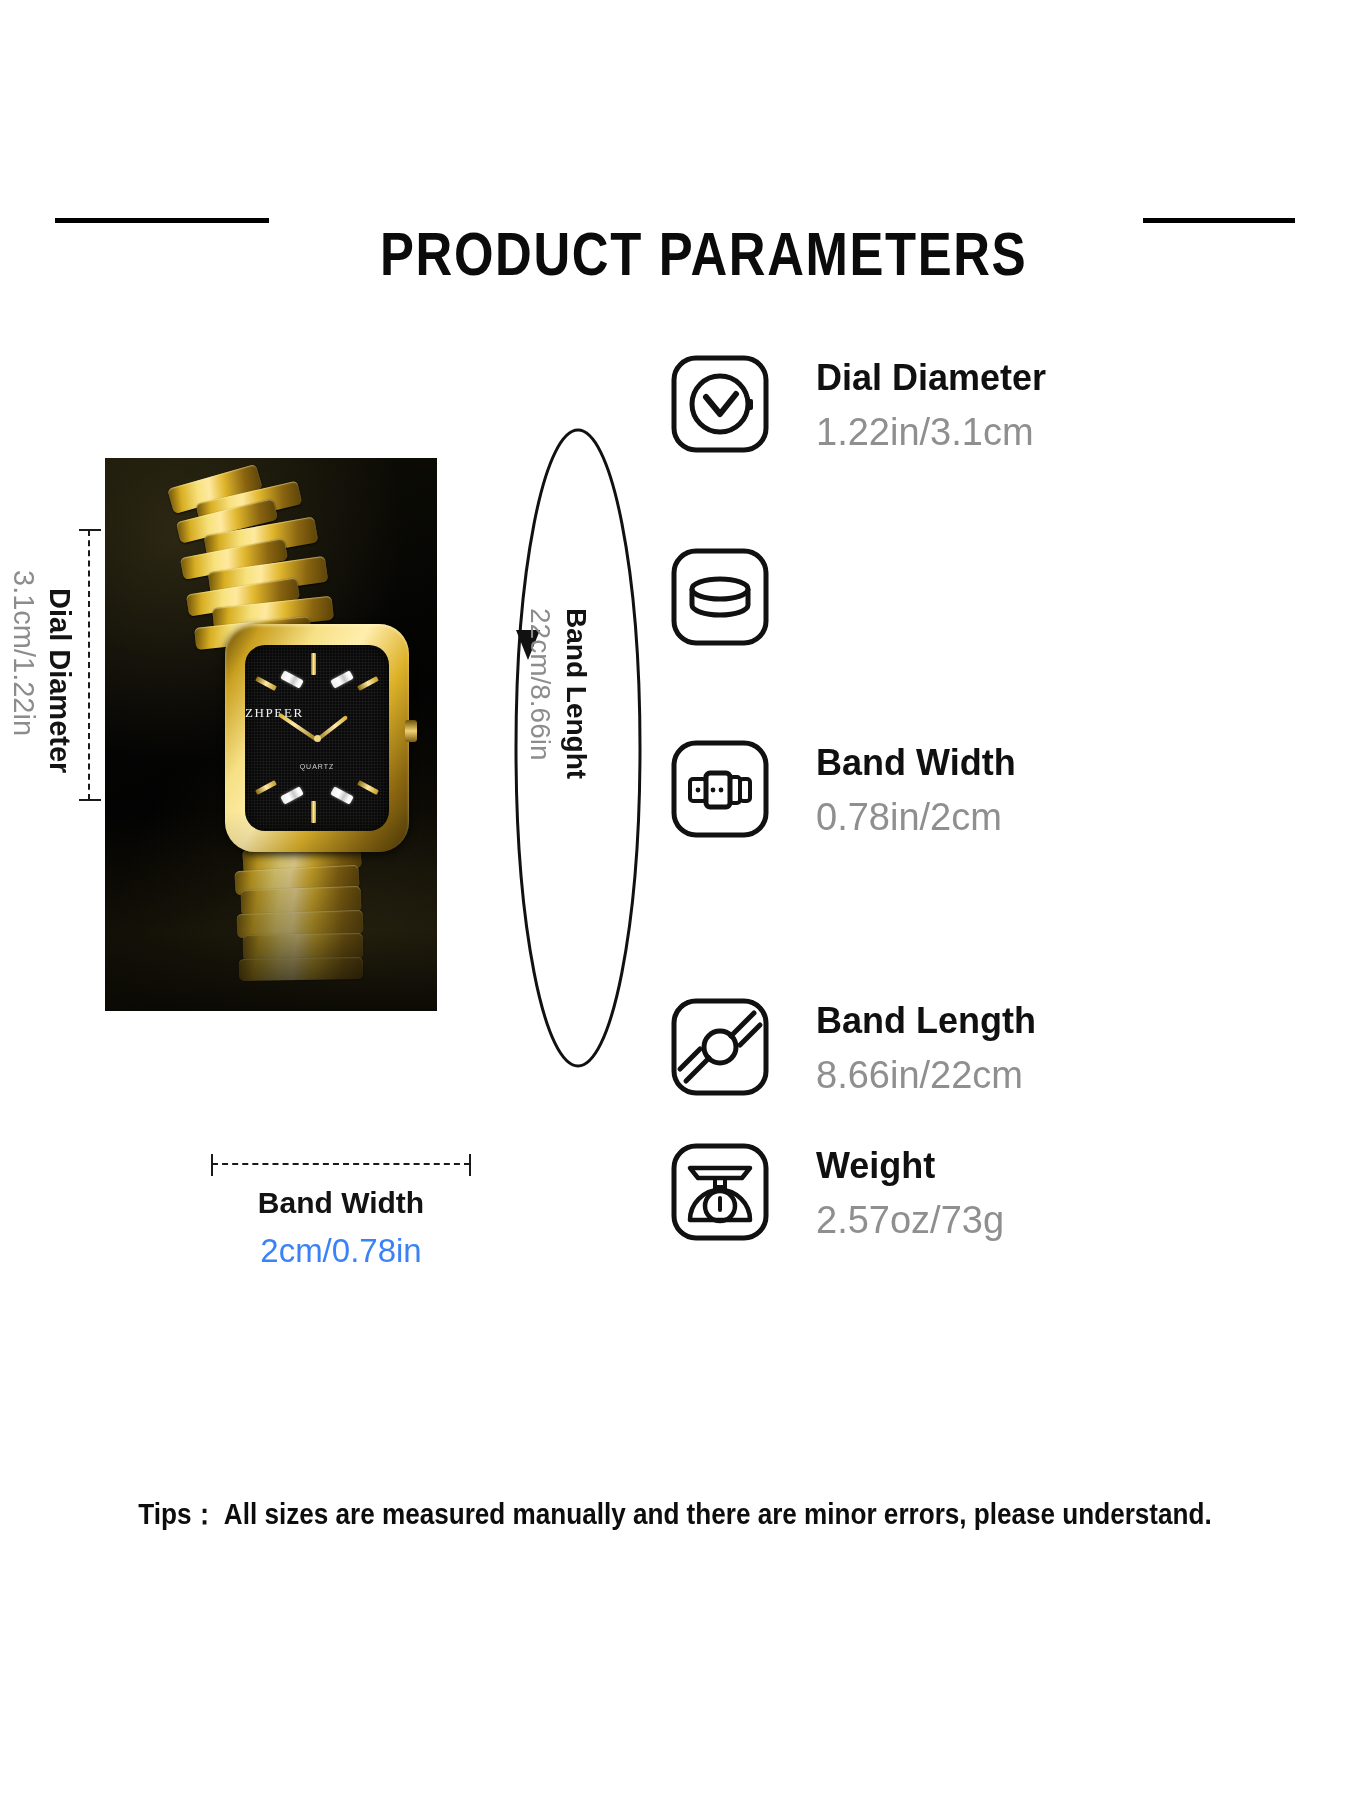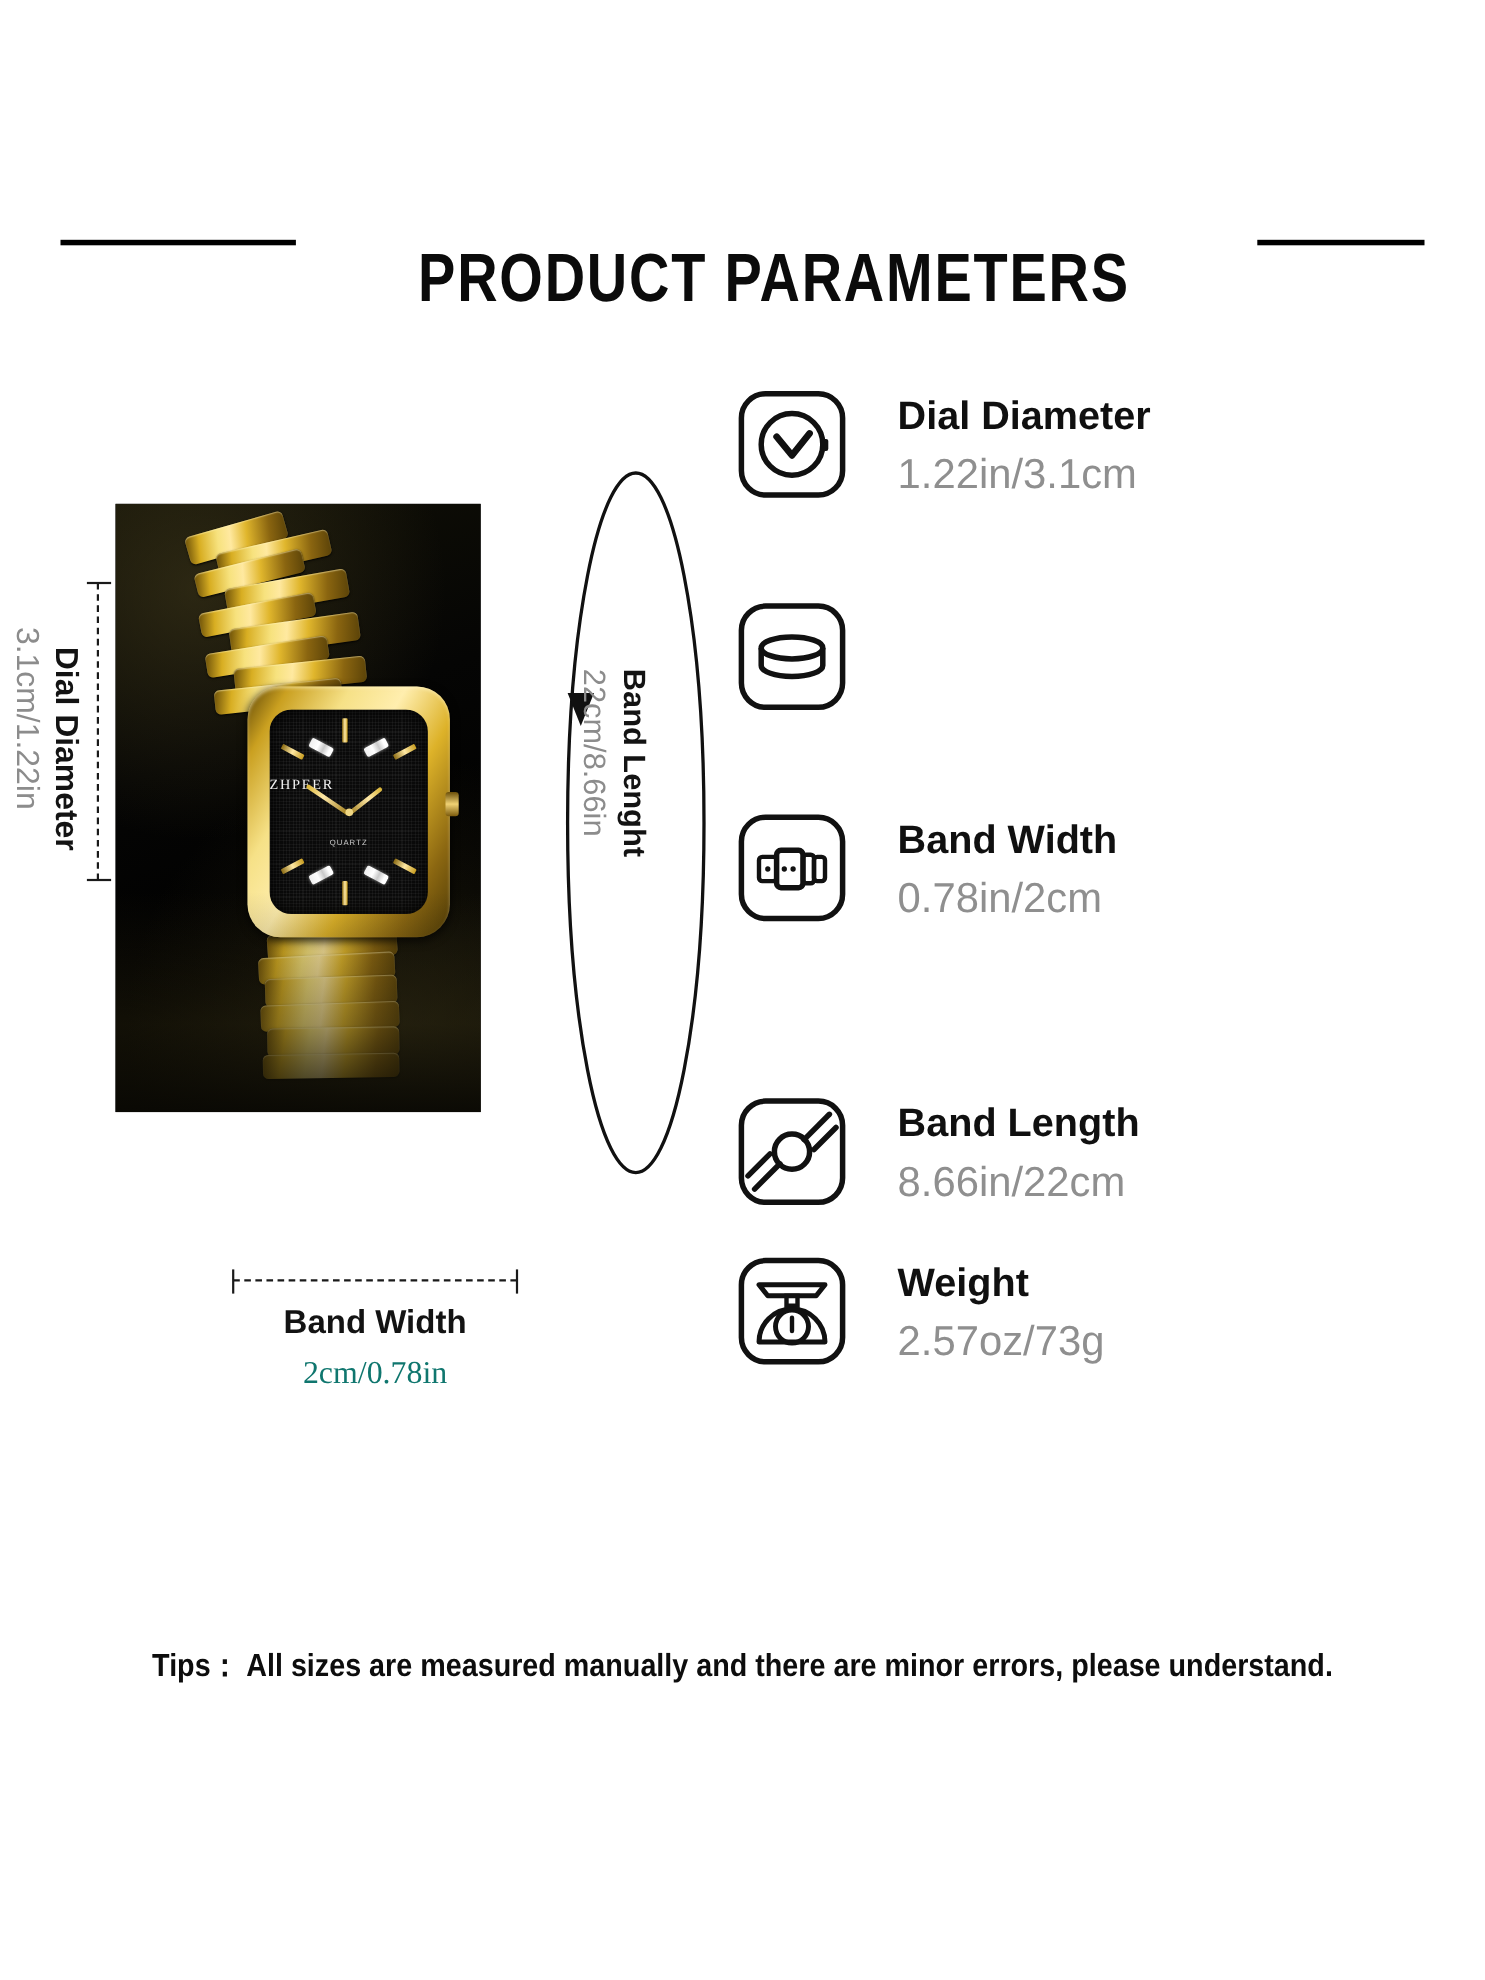--- a/index.html
+++ b/index.html
@@ -222,23 +222,22 @@
     text-align: center;
     font-size: 30px;
     font-weight: 700;
     color: #131313;
   }
   .bw-val {
     position: absolute;
     left: 0; top: 1232px;
     width: 682px;
     text-align: center;
-    font-size: 29px;
-    color: #0f766e;
-    font-family: Liberation Serif, serif;
+    font-size: 33px;
+    color: #3b82f6;
   }
 
   
   .oval-svg {
     position: absolute;
     left: 498px;
     top: 398px;
     width: 160px;
     height: 700px;
   }

